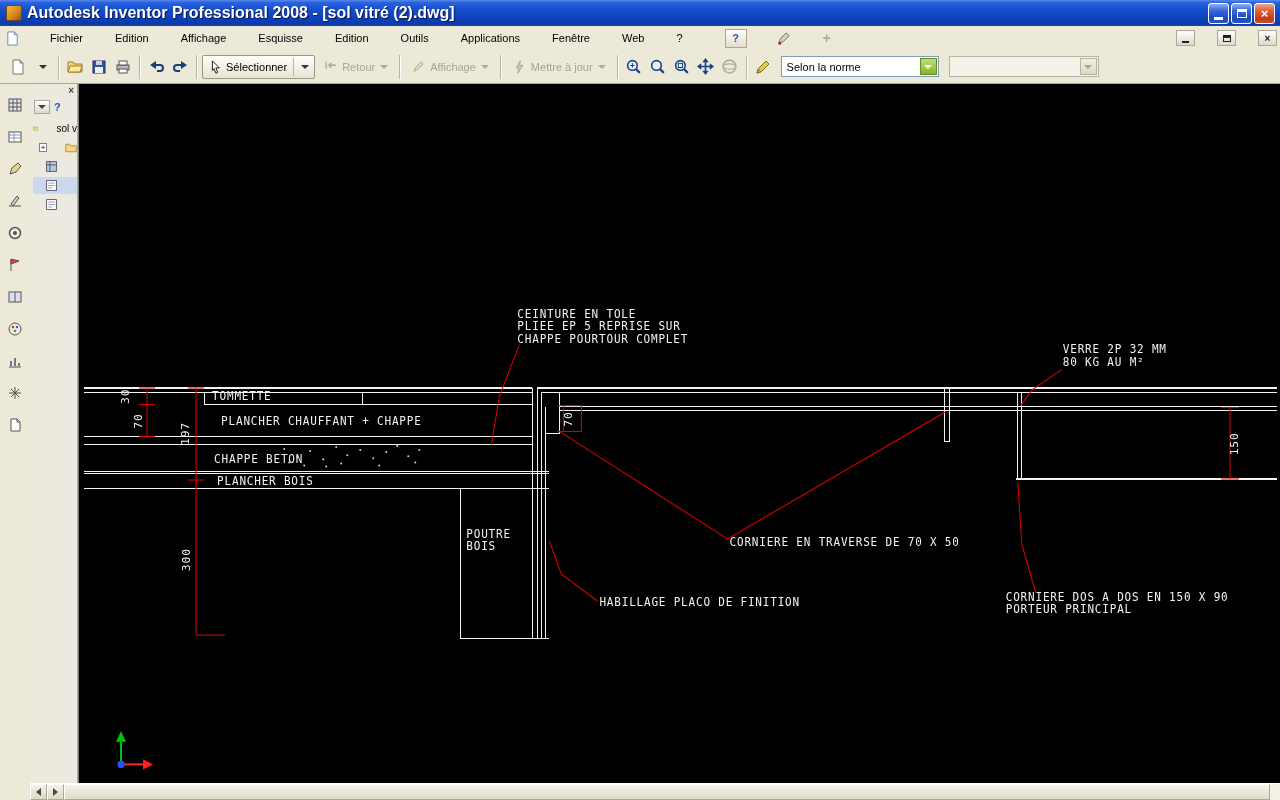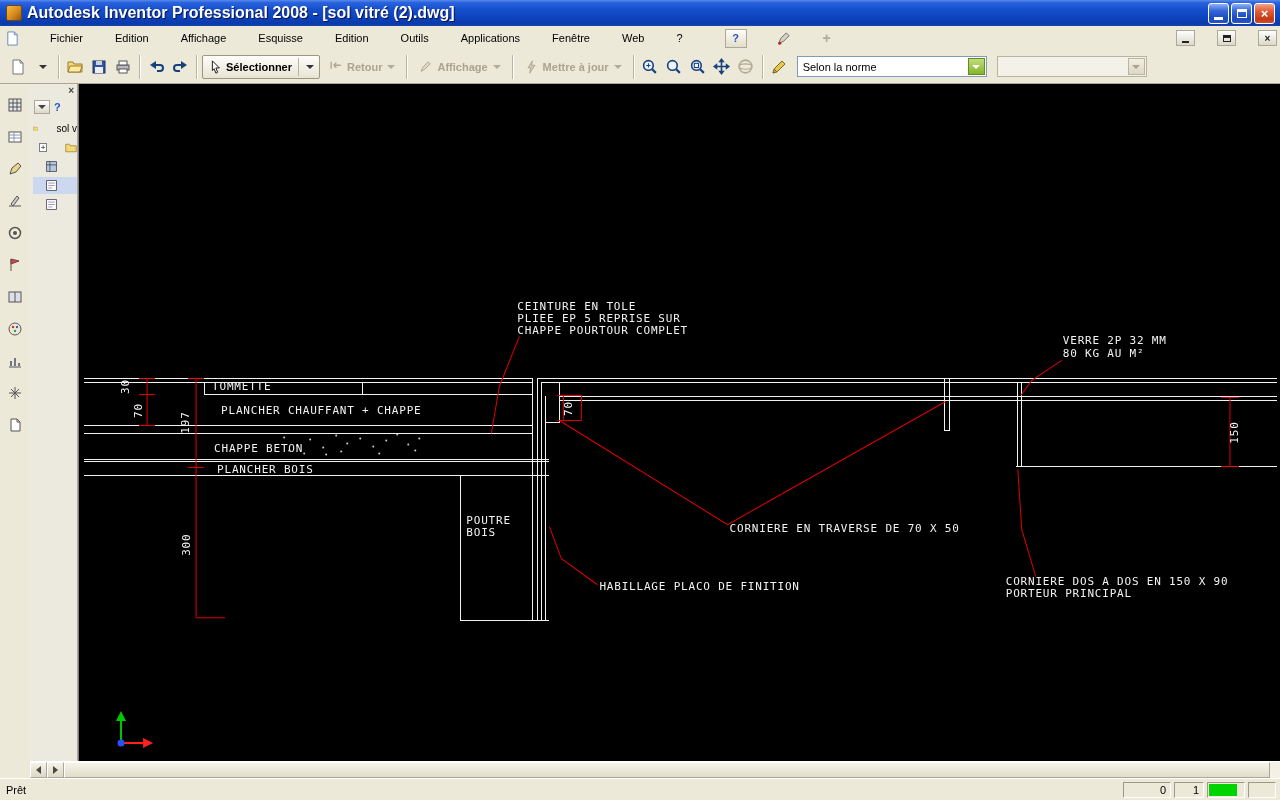--- a/index.html
+++ b/index.html
@@ -42,21 +42,21 @@
   
   .toolbar { height: 34px; flex: 0 0 34px; display: flex; align-items: center; padding: 0 6px;
     background: #ece9d8; border-bottom: 1px solid #aca899; }
   .t-btn { height: 26px; min-width: 24px; padding: 0 2px; display: flex; align-items: center; justify-content: center;
     background: transparent; border: none; }
   .t-caret { width: 0; height: 0; border-left: 4px solid transparent; border-right: 4px solid transparent;
     border-top: 4px solid #333; margin-left: 1px; }
   .t-caret.dis { border-top-color: #b0ac9a; }
   .t-sep { width: 1px; height: 24px; background: #b8b4a2; box-shadow: 1px 0 0 #fff; margin: 0 4px; }
   .t-cmd { height: 24px; display: flex; align-items: center; gap: 4px; padding: 0 5px; margin: 0 1px;
-    border: 1px solid #9a9782; border-radius: 2px; background: linear-gradient(#fefdf9, #e8e4d4); font-weight: bold; }
+    border: 1px solid #9a9782; border-radius: 2px; background: linear-gradient(#fefdf9, #e8e4d4); }
   .t-cmd .lbl { font-size: 11px; }
   .t-cmd .split { width: 1px; height: 18px; background: #b8b4a2; margin: 0 2px; }
   .t-cmd.disabled { border-color: transparent; background: transparent; }
   .t-cmd.disabled .lbl { color: #a8a490; }
   .combo { height: 21px; background: #fff; border: 1px solid #7f9db9; display: flex; align-items: center; }
   .combo .val { flex: 1; padding: 0 5px; white-space: nowrap; overflow: hidden; }
   .combo .drop { width: 17px; height: 17px; margin: 1px; border: 1px solid #5f8f1f;
     background: linear-gradient(#c2dd7d, #86b428); display: flex; align-items: center; justify-content: center; }
   .combo .drop .tri { width: 0; height: 0; border-left: 4px solid transparent; border-right: 4px solid transparent;
     border-top: 4px solid #fff; }
@@ -289,21 +289,21 @@
           <ellipse cx="8" cy="8" rx="6" ry="2.5" fill="none" stroke="#b0ac9a"></ellipse>
         </svg>
     </span>
     <span class="t-sep"></span>
     <span class="t-btn">
       <svg width="16" height="16" viewBox="0 0 16 16">
           <path d="M2 14l2-5 7-7 3 3-7 7z" fill="#e8c84a" stroke="#7a6a20"></path>
           <path d="M2 14l4-1-3-3z" fill="#caa27a" stroke="#7a6a20"></path>
         </svg>
     </span>
-    <span class="combo" style="width:190px; margin-left:6px;">
+    <span class="combo" style="width:158px; margin-left:6px;">
       <span class="val">Selon la norme</span>
       <span class="drop">
           <span class="tri"></span>
         </span>
     </span>
     <span class="combo disabled" style="width:150px; margin-left:10px;">
       <span class="val"></span>
       <span class="drop">
           <span class="tri"></span>
         </span>
@@ -550,27 +550,13 @@
           </span>
         <span class="sc-btn">
             <span class="tri-right"></span>
           </span>
         <span class="sc-thumb"></span>
         <span class="sc-rest"></span>
       </div>
     </div>
   </div>
 
-  <div class="statusbar">
-    <span class="status-text">Prêt</span>
-    <span class="flex-spacer"></span>
-    <span class="status-cell c1">
-        <span>0</span>
-      </span>
-    <span class="status-cell c2">
-        <span>1</span>
-      </span>
-    <span class="status-cell prog">
-        <span class="progress-fill"></span>
-      </span>
-    <span class="status-cell tail"></span>
-  </div>
 </div>
 
 </body></html>

